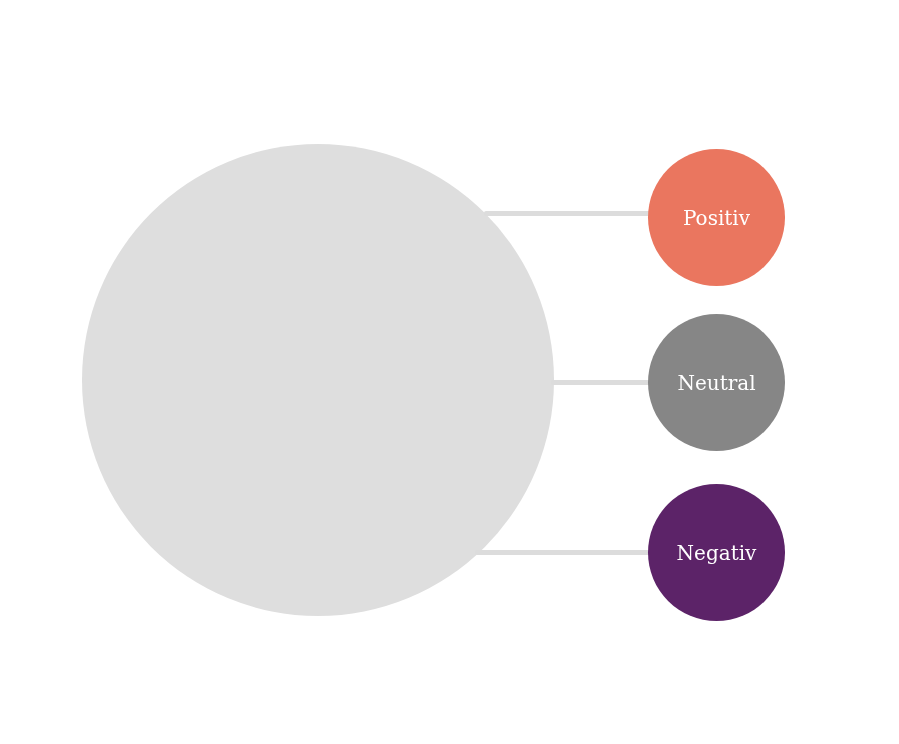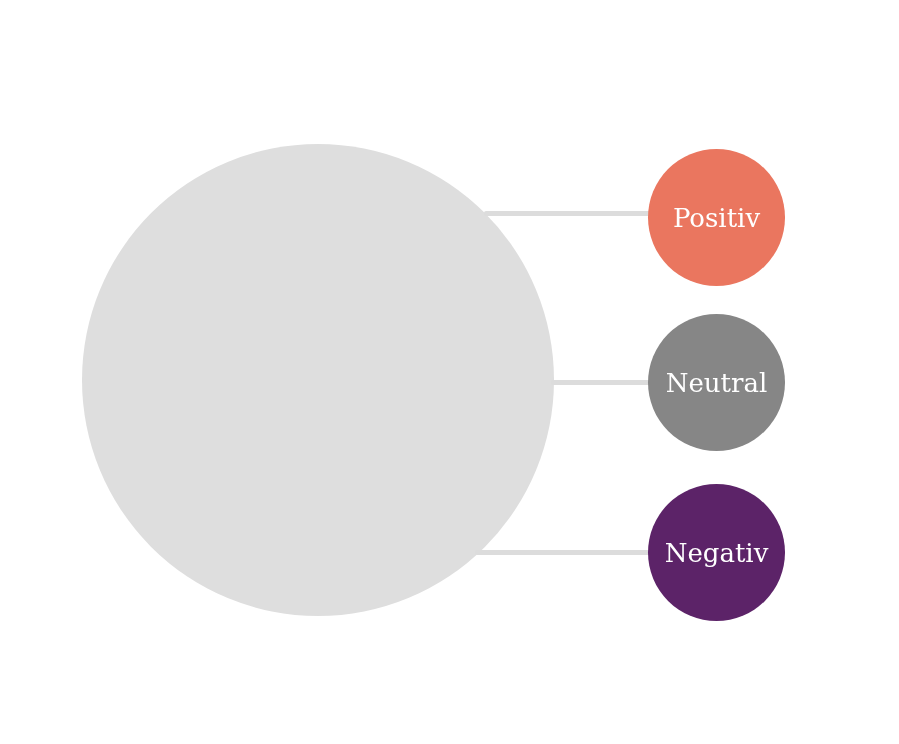--- a/index.html
+++ b/index.html
@@ -39,21 +39,21 @@
     height: 137px;
     border-radius: 50%;
     display: flex;
     align-items: center;
     justify-content: center;
   }
   .node.n-positiv { left: 648px; top: 149px; }
   .node.n-neutral { left: 648px; top: 314px; }
   .node.n-negativ { left: 648px; top: 484px; }
   .node-label {
-    font-size: 26px;
+    font-size: 20px;
     line-height: 1;
     color: #ffffff;
     white-space: nowrap;
     user-select: none;
   }
 </style>
 </head>
 <body>
 
 <div class="canvas">

